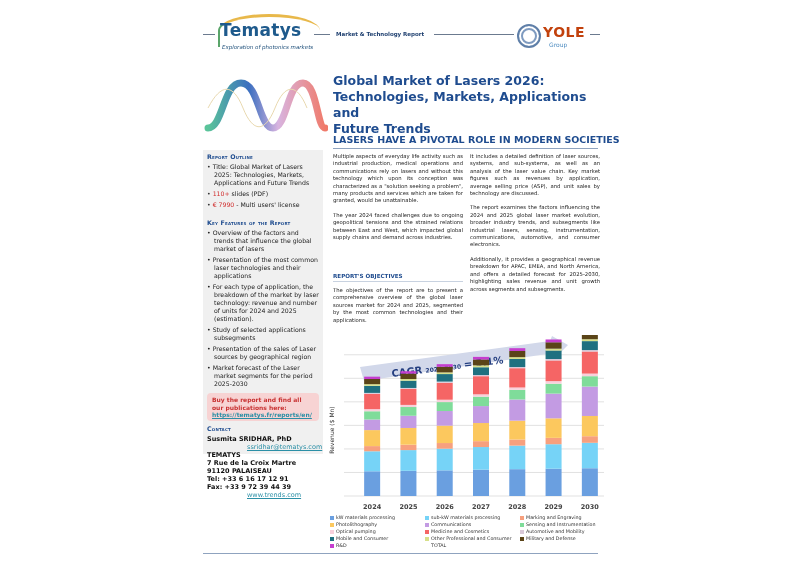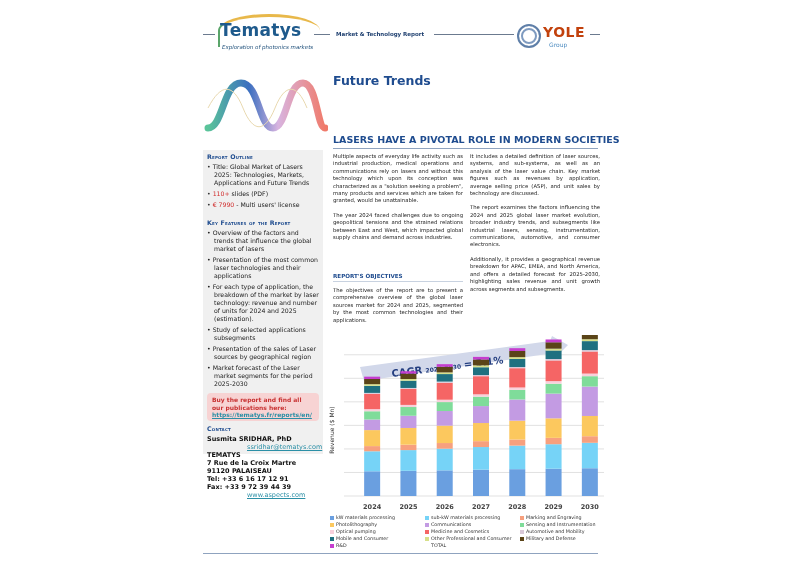--- a/index.html
+++ b/index.html
@@ -69,20 +69,22 @@
       <stop offset="0.35" stop-color="#3b6fc0"></stop>
       <stop offset="0.6" stop-color="#d8b4e0"></stop>
       <stop offset="1" stop-color="#f07a6a"></stop>
     </linearGradient>
   </defs>
   <path d="M5,50 C20,50 20,5 38,5 C56,5 56,50 70,50 C84,50 84,5 100,5 C114,5 114,50 122,50" fill="none" stroke="url(#wg)" stroke-width="7" stroke-linecap="round"></path>
   <path d="M5,30 C18,5 30,5 40,30 C50,55 62,55 72,30 C82,5 94,5 104,30" fill="none" stroke="#e9d9b0" stroke-width="1"></path>
 </svg>
 
 <div class="title">
+  <div>Global Market of Lasers 2026:</div>
+  <div>Technologies, Markets, Applications and</div>
   <div>Future Trends</div>
 </div>
 <div class="section-h">LASERS HAVE A PIVOTAL ROLE IN  MODERN SOCIETIES</div>
 <div class="section-rule"></div>
 
 <div class="sidebar">
   <div class="side-h">Report Outline</div>
   <ul class="side-ul">
     <li><span class="bul">• </span><span>Title: Global Market of Lasers 2025: Technologies, Markets, Applications and Future Trends</span></li>
     <li><span class="bul red">• </span><span class="red">110+</span><span> slides (PDF)</span></li>
@@ -103,21 +105,21 @@
   </div>
   <div class="side-h">Contact</div>
   <div class="contact">
     <div class="b">Susmita SRIDHAR, PhD</div>
     <div class="lnk">ssridhar@tematys.com</div>
     <div class="b">TEMATYS</div>
     <div class="b">7 Rue de la Croix Martre</div>
     <div class="b">91120 PALAISEAU</div>
     <div class="b">Tel: +33 6 16 17 12 91</div>
     <div class="b">Fax: +33 9 72 39 44 39</div>
-    <div class="lnk">www.aspects.com</div>
+    <div class="lnk">www.trends.com</div>
   </div>
 </div>
 
 <div class="col" style="left:333px;top:153px;width:130px;">
   <p>Multiple aspects of everyday life activity such as industrial production, medical operations and communications rely on lasers and without this technology which upon its conception was characterized as a "solution seeking a problem", many products and services which are taken for granted, would be unattainable.</p>
   <p>The year 2024 faced challenges due to ongoing geopolitical tensions and the strained relations between East and West, which impacted global supply chains and demand across industries.</p>
 </div>
 <div class="obj-h">REPORT'S OBJECTIVES</div>
 <div class="obj-rule"></div>
 <div class="col" style="left:333px;top:287px;width:130px;">

